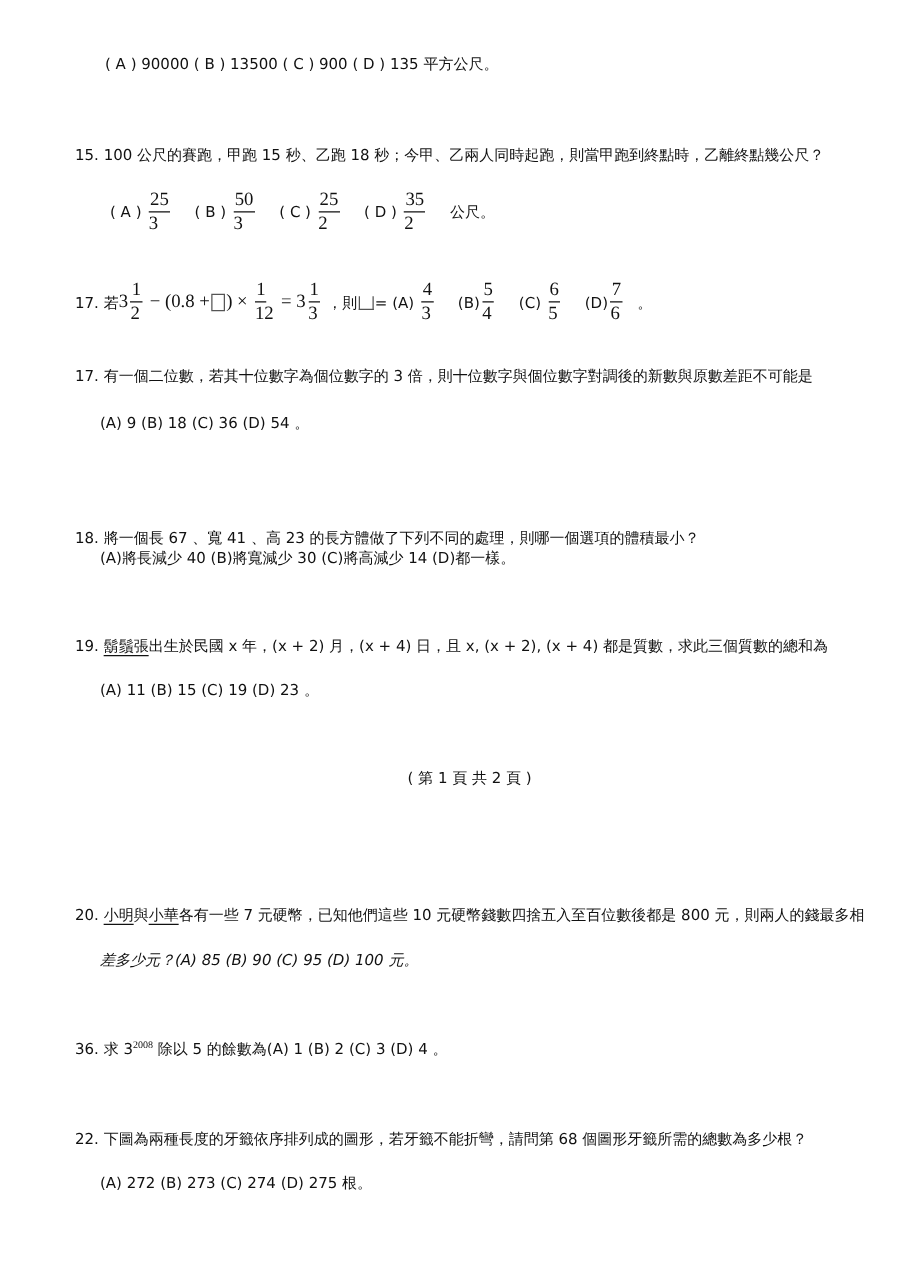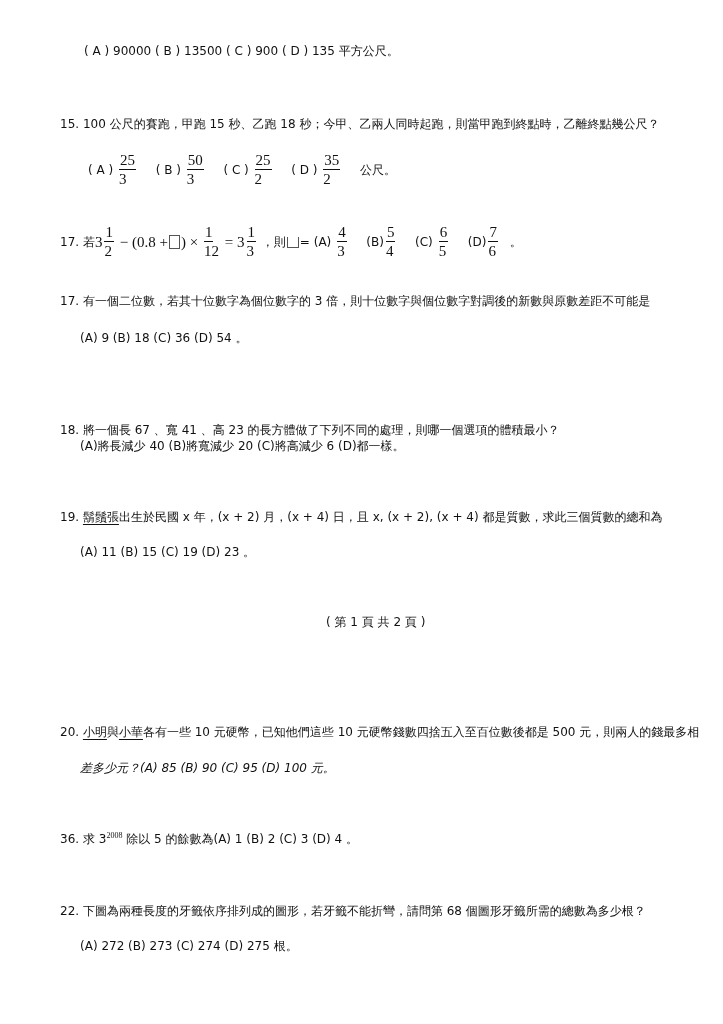--- a/index.html
+++ b/index.html
@@ -103,33 +103,33 @@
 <div class="line" style="left:60px; top:295px;">
   <span>17.</span>
   <span>有一個二位數，若其十位數字為個位數字的 3 倍，則十位數字與個位數字對調後的新數與原數差距不可能是</span>
 </div>
 <div class="line" style="left:80px; top:332px;">(A) 9   (B) 18   (C) 36   (D) 54 。</div>
 
 <div class="line" style="left:60px; top:424px;">
   <span>18.</span>
   <span>將一個長 67 、寬 41 、高 23 的長方體做了下列不同的處理，則哪一個選項的體積最小？</span>
 </div>
-<div class="line" style="left:80px; top:440px;">(A)將長減少 40   (B)將寬減少 20   (C)將高減少 6   (D)都一樣。</div>
+<div class="line" style="left:80px; top:440px;">(A)將長減少 40   (B)將寬減少 30   (C)將高減少 14   (D)都一樣。</div>
 
 <div class="line" style="left:60px; top:511px;">
   <span>19.</span>
   <span class="u">鬍鬚張</span><span>出生於民國 x 年，(x + 2) 月，(x + 4) 日，且 x, (x + 2), (x + 4) 都是質數，求此三個質數的總和為</span>
 </div>
 <div class="line" style="left:80px; top:546px;">(A) 11   (B) 15   (C) 19   (D) 23 。</div>
 
 <div class="line" style="left:326px; top:616px;">( 第 1 頁  共 2 頁 )</div>
 
 <div class="line" style="left:60px; top:726px;">
   <span>20.</span>
-  <span class="u">小明</span><span>與</span><span class="u">小華</span><span>各有一些 10 元硬幣，已知他們這些 10 元硬幣錢數四捨五入至百位數後都是 500 元，則兩人的錢最多相</span>
+  <span class="u">小明</span><span>與</span><span class="u">小華</span><span>各有一些 7 元硬幣，已知他們這些 10 元硬幣錢數四捨五入至百位數後都是 800 元，則兩人的錢最多相</span>
 </div>
 <div class="line" style="left:80px; top:762px;font-style:italic;">差多少元？(A) 85   (B) 90   (C) 95   (D) 100   元。</div>
 
 <div class="line" style="left:60px; top:832px;">
   <span>36.</span>
   <span>求 3</span><sup class="tiny">2008</sup><span> 除以 5 的餘數為(A) 1  (B) 2  (C) 3  (D) 4   。</span>
 </div>
 
 <div class="line" style="left:60px; top:905px;">
   <span>22.</span>

